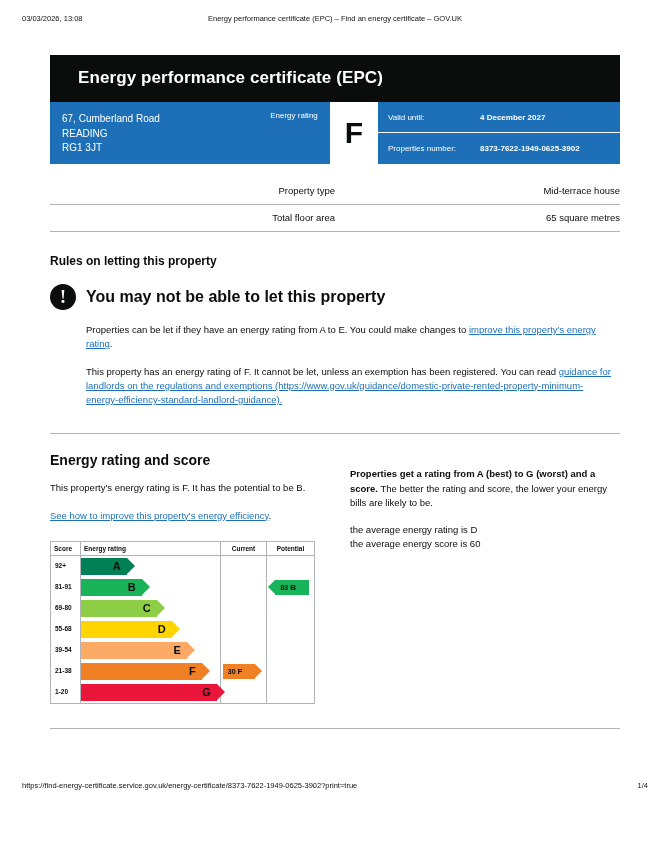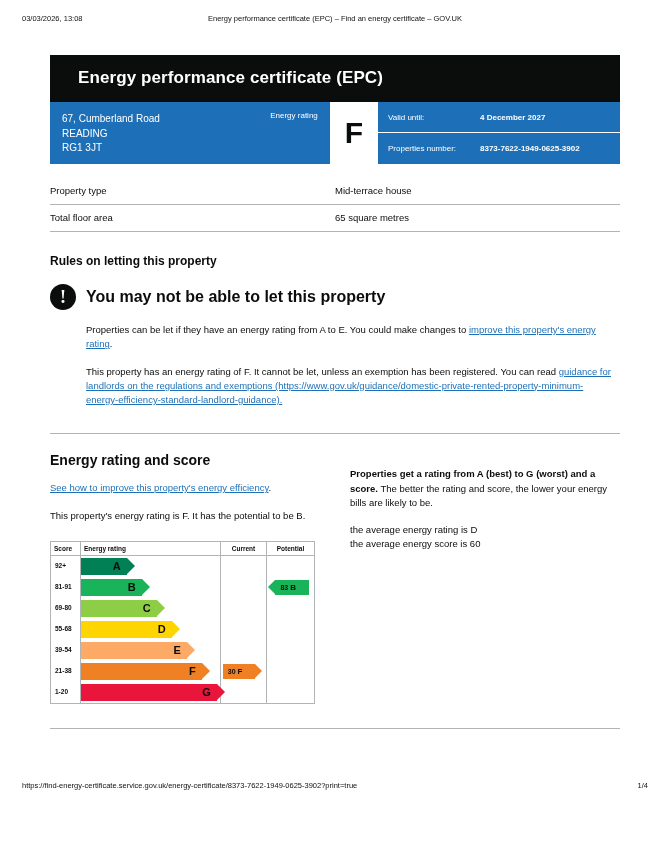--- a/index.html
+++ b/index.html
@@ -130,20 +130,21 @@
   .prop-table {
     margin-top: 14px;
     width: 100%;
     border-collapse: collapse;
     font-size: 9.5px;
   }
   .prop-table td {
     border-bottom: 1px solid #b1b4b6;
     padding: 7px 0 8px 0;
     vertical-align: top;
+    text-align: right;
   }
   .prop-table td.val {
     width: 285px;
   }
 
   h2.section {
     font-size: 12px;
     margin: 22px 0 0 0;
   }
   .warn-row {
@@ -392,22 +393,22 @@
       <p>
         <span>This property has an energy rating of F. It cannot be let, unless an exemption has been registered. You can read </span><a class="link" href="#">guidance for landlords on the regulations and exemptions (https://www.gov.uk/guidance/domestic-private-rented-property-minimum-energy-efficiency-standard-landlord-guidance).</a>
       </p>
     </div>
 
     <hr class="rule-line">
 
     <div class="cols">
       <div class="col-left">
         <h2 class="big">Energy rating and score</h2>
+        <p>This property's energy rating is F. It has the potential to be B.</p>
         <p><a class="link" href="#">See how to improve this property's energy efficiency</a><span>.</span></p>
-        <p>This property's energy rating is F. It has the potential to be B.</p>
 
         <div class="graph">
           <div class="graph-head">
             <div class="gh-score">Score</div>
             <div class="gh-rating">Energy rating</div>
             <div class="gh-current">Current</div>
             <div class="gh-potential">Potential</div>
           </div>
           <div class="graph-body">
 

